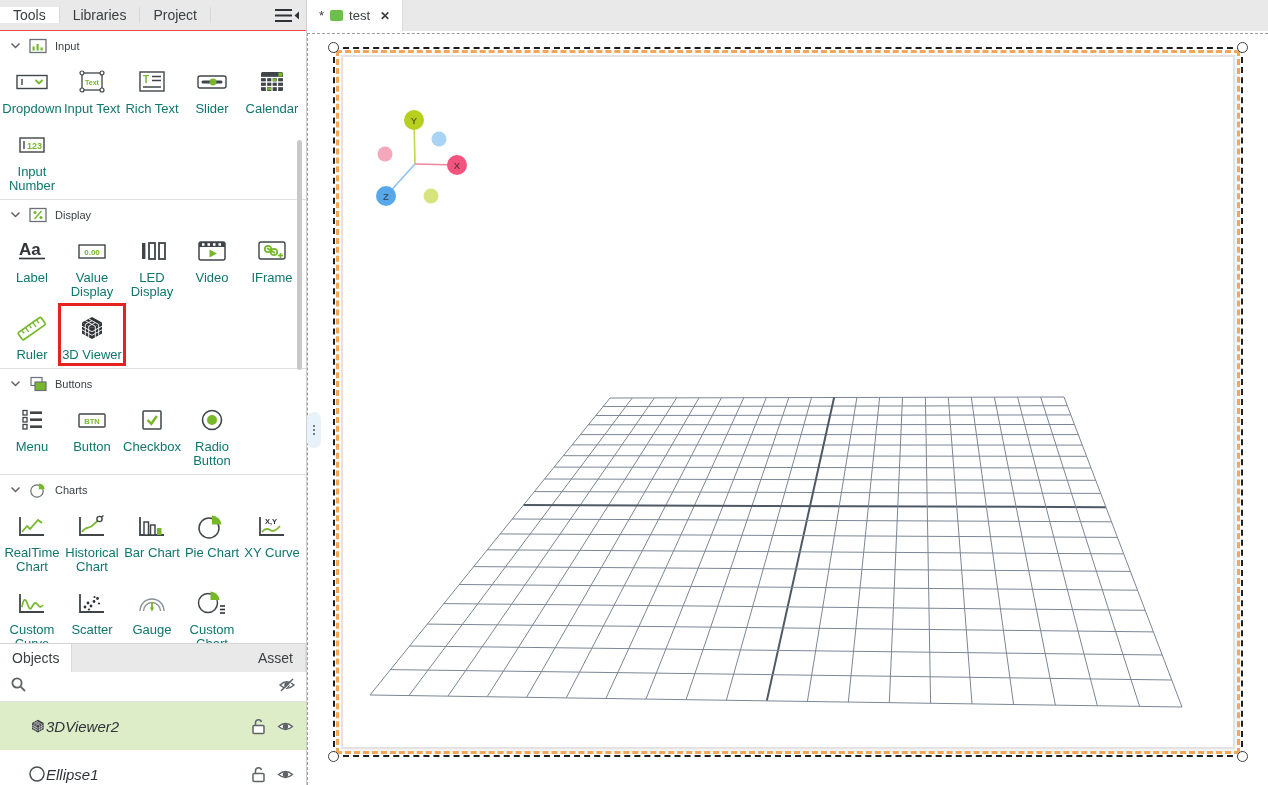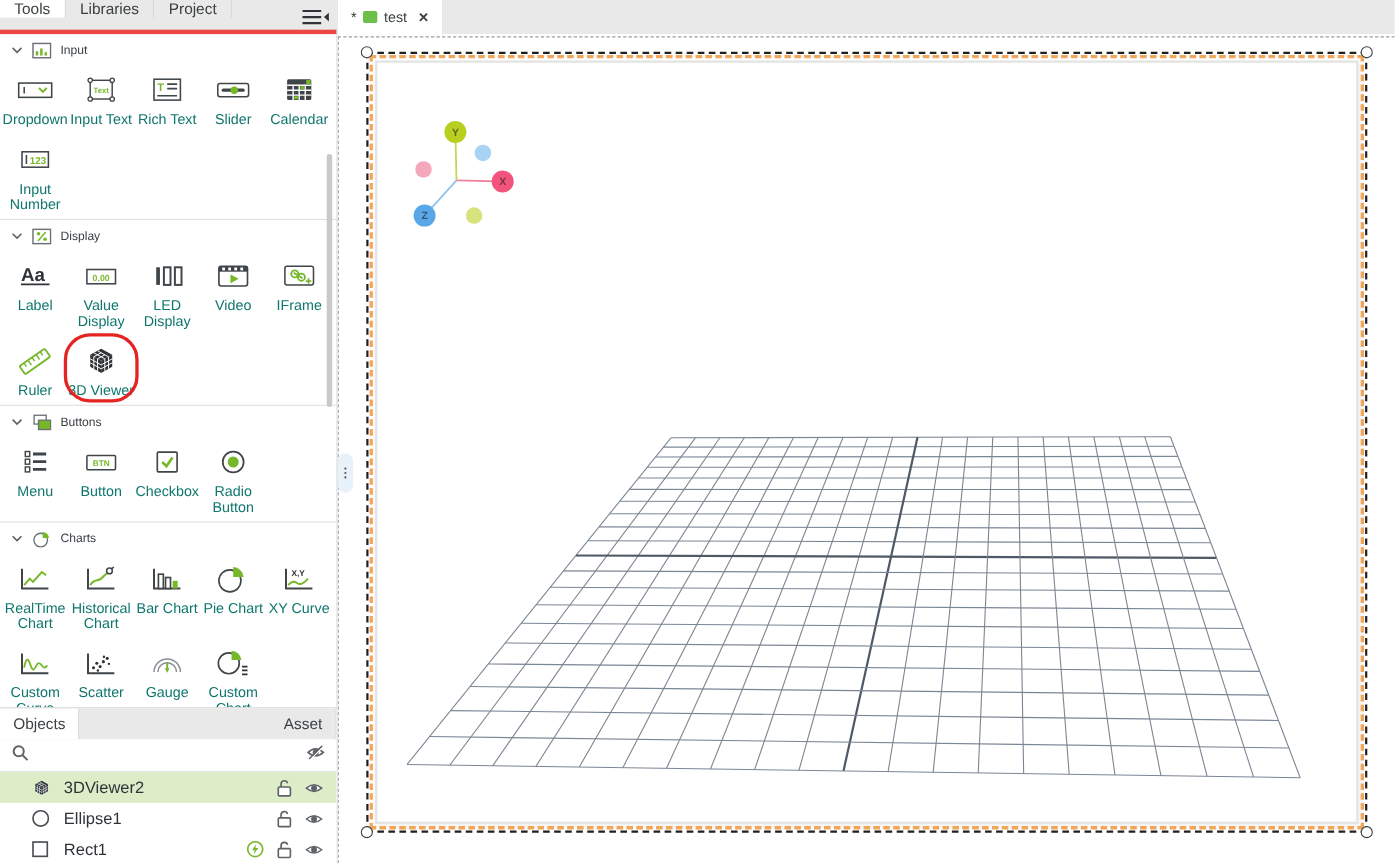--- a/index.html
+++ b/index.html
@@ -3,51 +3,51 @@
 <meta charset="utf-8">
 <style>
   * { box-sizing: border-box; margin: 0; padding: 0; }
   html,body { width:1268px; height:785px; overflow:hidden; }
   body { font-family:"Liberation Sans", sans-serif; color:#3c4043; background:#fff; }
   .app { position:relative; width:1268px; height:785px; overflow:hidden; }
 
   
   .left-panel { position:absolute; left:0; top:0; width:307px; height:785px;
     background:#fff; border-right:1px solid #cfcfcf; overflow:hidden; }
-  .panel-tabbar { height:31px; background:#e9e9e9; border-bottom:4px solid #ef4444;
-    display:flex; align-items:flex-start; position:relative; }
+  .panel-tabbar { height:31px; background:#e9e9e9; border-bottom:1px solid #ef4444;
+    display:flex; align-items:center; position:relative; }
   .panel-tab { display:flex; align-items:center; padding:0 13px; font-size:14px;
     color:#3c4043; border-right:1px solid #d9d9d9; cursor:pointer; }
   .panel-tab.active { background:#fff; }
   .panel-toggle { position:absolute; right:6px; top:6px; width:26px; height:19px; cursor:pointer; }
 
   .tools-scroll { position:relative; }
   .tool-section { border-bottom:1px solid #e0e0e0; padding-bottom:6px; }
   .section-header { display:flex; align-items:center; gap:8px; height:30px; padding-left:10px; }
   .section-header .chev { display:flex; cursor:pointer; }
   .section-label { font-size:11px; color:#3b4045; }
   .section-items { display:grid; grid-template-columns:repeat(5,60px); padding-left:2px; row-gap:8px; }
   .tool-item { display:flex; flex-direction:column; align-items:center; padding-top:6px; cursor:pointer; }
   .tool-item .t-icon { height:30px; display:flex; align-items:center; justify-content:center; }
   .tool-item .t-label { font-size:13px; line-height:14px; color:#0f766e; text-align:center; margin-top:5px; }
-  .tool-item.highlighted { outline:3px solid #e52320; outline-offset:1px;border-radius:20px; }
+  .tool-item.highlighted { outline:3px solid #e52320; outline-offset:1px; }
   .scroll-thumb { position:absolute; right:4px; top:140px; width:5px; height:230px;
     background:#c9c9c9; border-radius:3px; }
 
   
   .objects-panel { position:absolute; left:0; top:643px; width:306px; bottom:0;
     background:#fff; border-top:1px solid #d4d4d4; overflow:hidden; }
   .obj-tabbar { height:28px; background:#e9e9e9; display:flex;justify-content:space-between; }
   .obj-tab { display:flex; align-items:center; padding:0 12px; font-size:14px; cursor:pointer;
     border-right:1px solid #d9d9d9; color:#3c4043; }
   .obj-tab.active { background:#fff; }
   .search-row { height:30px; display:flex; align-items:center; padding:0 10px;
     border-bottom:1px solid #e2e2e2; gap:8px; }
   .search-row input { flex:1; border:none; outline:none; font-size:14px; background:transparent; }
-  .obj-row { height:28px; display:flex; align-items:center; padding-left:28px; padding-right:12px; gap:12px; cursor:pointer; }
+  .obj-row { height:48px; display:flex; align-items:center; padding-left:28px; padding-right:12px; gap:0; cursor:pointer;font-style:italic; }
   .obj-row.selected { background:#dcedc8; }
   .obj-row .o-label { font-size:15px; color:#2f3337; flex:1; }
   .obj-row .o-actions { display:flex; align-items:center; gap:11px; }
 
   
   .main { position:absolute; left:307px; top:0; width:961px; height:785px; background:#fff; overflow:hidden; }
   .editor-tabbar { position:absolute; left:0; top:0; right:0; height:31px; background:#e9e9e9; display:flex; }
   .editor-tab { display:flex; align-items:center; gap:6px; padding:0 12px; background:#fff;
     border-right:1px solid #dcdcdc; font-size:13px; color:#3c4043; cursor:pointer; }
   .tab-square { width:13px; height:11px; border-radius:2px; }

